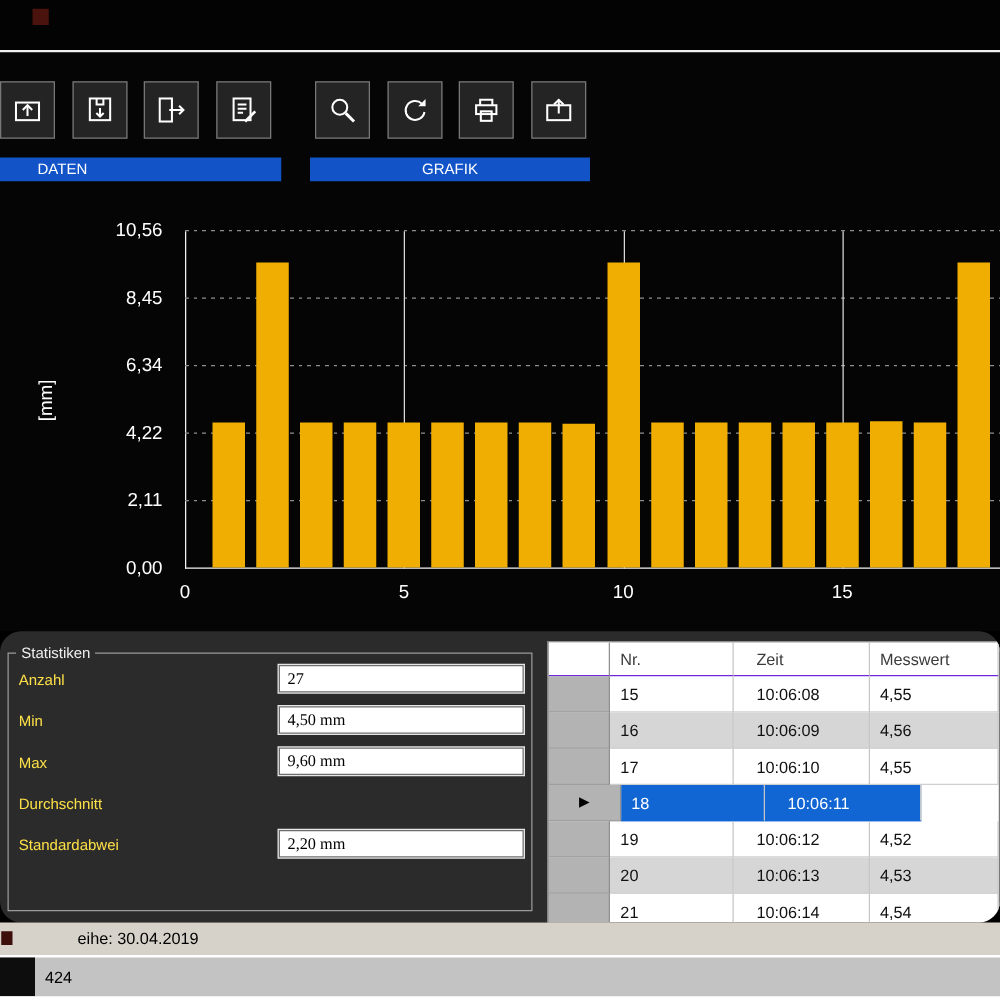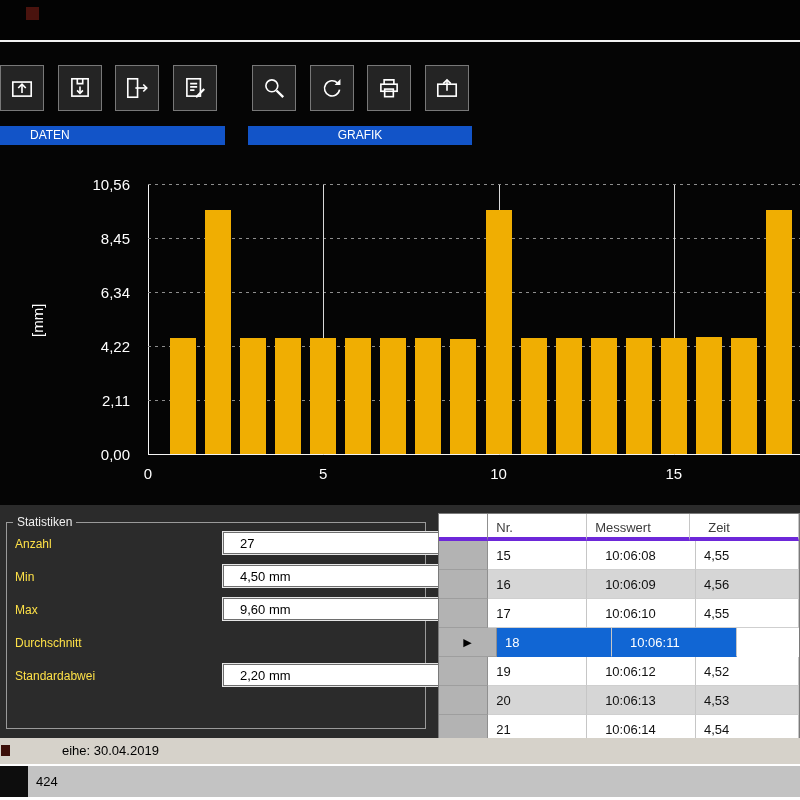--- a/index.html
+++ b/index.html
@@ -37,43 +37,43 @@
   .axis-y{position:absolute;left:0;top:0;bottom:0;width:1px;background:#f5f5f5;}
   .axis-x{position:absolute;left:0;right:0;bottom:0;height:1px;background:#f5f5f5;}
   .vgrid{position:absolute;top:0;bottom:0;width:1px;background:#d9d9d9;}
   .hgrid{position:absolute;left:0;right:0;height:1px;
          background:repeating-linear-gradient(90deg,#8e8e8e 0 3px,transparent 3px 7px);}
   .bar{position:absolute;bottom:1px;width:26px;}
   .xticks{position:absolute;left:148px;top:310px;width:652px;height:22px;}
   .xtick{position:absolute;top:0;width:30px;text-align:center;color:#fff;font-size:15px;}
 
   
-  .bottom-region{position:absolute;left:0;top:505px;width:800px;height:233px;background:#2b2b2b;overflow:hidden;}
+  .bottom-region{position:absolute;left:0;top:505px;width:800px;height:233px;background:#2b2b2b;overflow:hidden;border-radius:17px;}
   .stats-box{position:absolute;left:6px;top:10px;width:420px;height:214px;border:1px solid #9a9a9a;
              margin:0;padding:0;box-sizing:border-box;}
   .stats-box legend{margin-left:6px;padding:0 4px;font-size:12px;line-height:14px;color:#efefef;}
   .stat-row{position:relative;height:33px;}
   .stat-row .stat-label{position:absolute;left:8px;top:8px;color:#fde047;font-size:12px;}
   .stat-row input{position:absolute;left:216px;top:3px;width:182px;height:18px;background:#fff;
-                  color:#000;font-size:13px;font-family:Liberation Sans, sans-serif;
-                  border:1px solid #6e6e6e;box-shadow:0 0 0 1px #e6e6e6;padding:1px 16px;}
+                  color:#000;font-size:13px;font-family:Liberation Serif, serif;
+                  border:1px solid #6e6e6e;box-shadow:0 0 0 1px #e6e6e6;padding:1px 6px;}
 
   
   .data-table{position:absolute;left:438px;top:8px;width:362px;height:226px;background:#fff;
               border:1px solid #7a7a7a;box-sizing:border-box;overflow:hidden;}
   .trow{display:flex;height:29px;line-height:29px;font-size:13px;color:#111;white-space:nowrap;}
   .trow.header{height:27px;line-height:27px;color:#3c3c3c;background:#fff;}
   .tcell{box-sizing:border-box;overflow:hidden;border-right:1px solid #c6c6c6;border-bottom:1px solid #cfcfcf;}
   .col-sel{width:58px;background:#b3b3b3;border-right:1px solid #8f8f8f;border-bottom:1px solid #9e9e9e;
            text-align:center;font-size:11px;color:#000;}
   .header .col-sel{background:#fff;border-bottom:1px solid #a7a7a7;}
   .col-0{width:115px;padding-left:8px;}
   .col-1{width:125px;padding-left:18px;}
   .col-2{width:120px;padding-left:8px;}
-  .header .tcell{border-bottom:4px solid #6d28d9;}
+  .header .tcell{border-bottom:1px solid #6d28d9;}
   .trow.alt .tcell:not(.col-sel){background:#d6d6d6;}
   .trow.selected .tcell:not(.col-sel){background:#1166d4;color:#fff;border-bottom:1px solid #1166d4;}
 
   
   .statusbar1{position:absolute;left:0;top:738px;width:800px;height:26px;background:#d6d2ca;}
   .status-red-icon{position:absolute;left:1px;top:7px;width:9px;height:11px;background:#3c0f0a;display:inline-block;}
   .status-text{position:absolute;left:14px;top:0;line-height:26px;font-size:13px;color:#000;margin-left:48px;}
   .statusbar2{position:absolute;left:0;top:764px;width:800px;height:40px;background:#c3c3c3;
               border-top:2px solid #fff;box-sizing:border-box;}
   .black-block{position:absolute;left:0;top:0;width:28px;height:31px;background:#0d0d0d;display:inline-block;}
@@ -244,22 +244,22 @@
           <div class="stat-row">
             <span class="stat-label">Standardabwei</span>
             <input value="2,20 mm" style="">
           </div>
         </div>
     </fieldset>
     <div class="data-table" id="data-table">
         <div class="trow header">
           <div class="tcell col-sel"></div>
           <div class="tcell col-0">Nr.</div>
+          <div class="tcell col-1">Zeit</div>
           <div class="tcell col-2">Messwert</div>
-          <div class="tcell col-1">Zeit</div>
         </div>
         <div class="trow">
           <div class="tcell col-sel"></div>
           <div class="tcell col-0">15</div>
           <div class="tcell col-1">10:06:08</div>
           <div class="tcell col-2">4,55</div>
         </div>
         <div class="trow alt">
           <div class="tcell col-sel"></div>
           <div class="tcell col-0">16</div>

